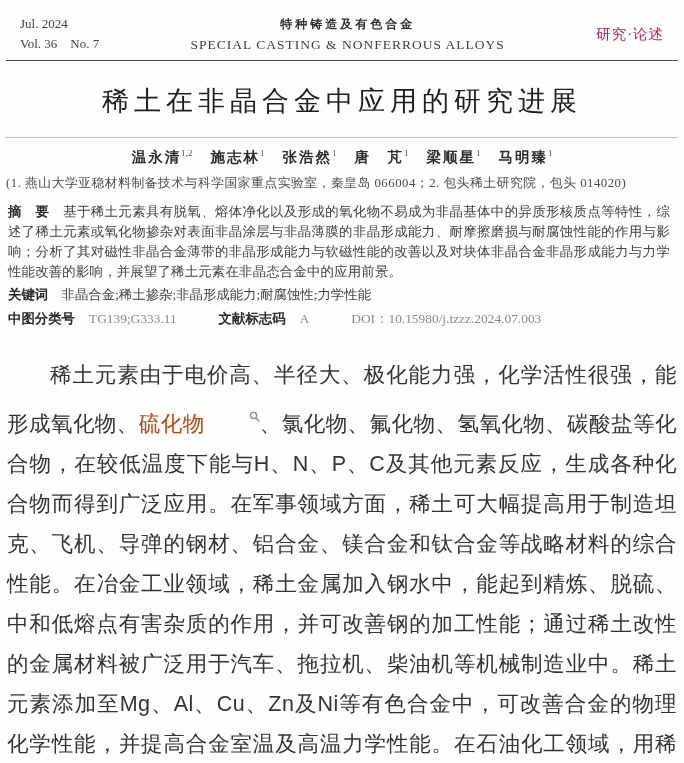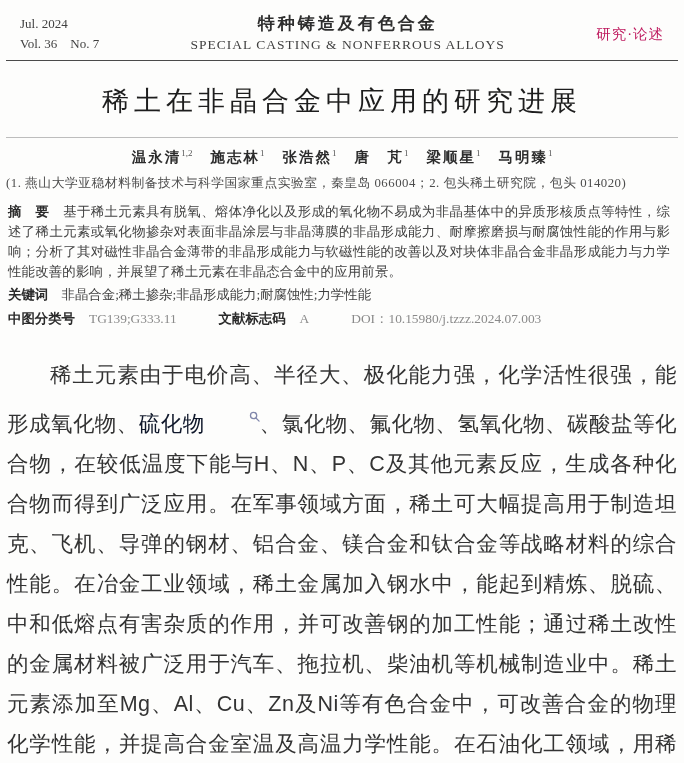--- a/index.html
+++ b/index.html
@@ -16,21 +16,21 @@
 
   
   .jheader {
     display: flex;
     justify-content: space-between;
     align-items: stretch;
     padding: 2px 14px 0 14px;
   }
   .jheader-left { text-align: left; font-size: 13px; color: #3f3f3f; line-height: 20px; white-space: nowrap; }
   .jheader-center { text-align: center; flex: 1; }
-  .jname-cn { font-size: 17px; font-weight: bold; color: #2e2e2e; letter-spacing: 3px; line-height: 20px; }
+  .jname-cn { font-size: 12px; font-weight: bold; color: #2e2e2e; letter-spacing: 3px; line-height: 20px; }
   .jname-en { font-size: 13.5px; color: #3f3f3f; letter-spacing: 1px; line-height: 21px; }
   .jheader-right { display: flex; align-items: center; font-size: 14.5px; font-weight: normal; color: #be185d; white-space: nowrap; letter-spacing: 1px; }
   .rule-dark { border: none; border-top: 1.6px solid #4a4a4a; margin: 5px 0 0 0; }
 
   
   .title {
     text-align: center;
     font-family: "Liberation Sans", "DejaVu Sans", sans-serif;
     font-size: 27px;
     font-weight: normal;
@@ -132,19 +132,19 @@
         <span class="meta-gap"></span>
         <span class="lbl">文献标志码</span>
         <span class="meta-gap-sm"></span>
         <span>A</span>
         <span class="meta-gap"></span>
         <span><span>DOI：</span><span>10.15980/j.tzzz.2024.07.003</span></span>
     </div>
   </div>
 
   <div class="bodytext">
-    <p><span>稀土元素由于电价高、半径大、极化能力强，化学活性很强，能形成氧化物、</span><span class="term-link" style="color:#0f172a;"><span>硫化物</span><span class="lookup"><svg width="11" height="11" viewBox="0 0 12 12" fill="none">
+    <p><span>稀土元素由于电价高、半径大、极化能力强，化学活性很强，能形成氧化物、</span><span class="term-link" style="color:#c2410c;"><span>硫化物</span><span class="lookup"><svg width="11" height="11" viewBox="0 0 12 12" fill="none">
               <circle cx="5" cy="5" r="3.4" stroke="#8087ab" stroke-width="1.4"></circle>
               <line x1="7.6" y1="7.6" x2="11" y2="11" stroke="#8087ab" stroke-width="1.4" stroke-linecap="round"></line>
             </svg></span></span><span>、氯化物、氟化物、氢氧化物、碳酸盐等化合物，在较低温度下能与H、N、P、C及其他元素反应，生成各种化合物而得到广泛应用。在军事领域方面，稀土可大幅提高用于制造坦克、飞机、导弹的钢材、铝合金、镁合金和钛合金等战略材料的综合性能。在冶金工业领域，稀土金属加入钢水中，能起到精炼、脱硫、中和低熔点有害杂质的作用，并可改善钢的加工性能；通过稀土改性的金属材料被广泛用于汽车、拖拉机、柴油机等机械制造业中。稀土元素添加至Mg、Al、Cu、Zn及Ni等有色合金中，可改善合金的物理化学性能，并提高合金室温及高温力学性能。在石油化工领域，用稀土制成的催化剂，具有活性高、选择性好、抗重金属中毒能力强的优点。此外，稀土作为催化剂在其他化工合成中也得到广泛应用。稀土元素在非晶合金中的应用主要有：（1）脱氧净化作用;（2）表面改性作用;（3）改善和提高非晶形成能力与力学性能。</span></p>
   </div>
 
 </div>
 
 </body></html>

